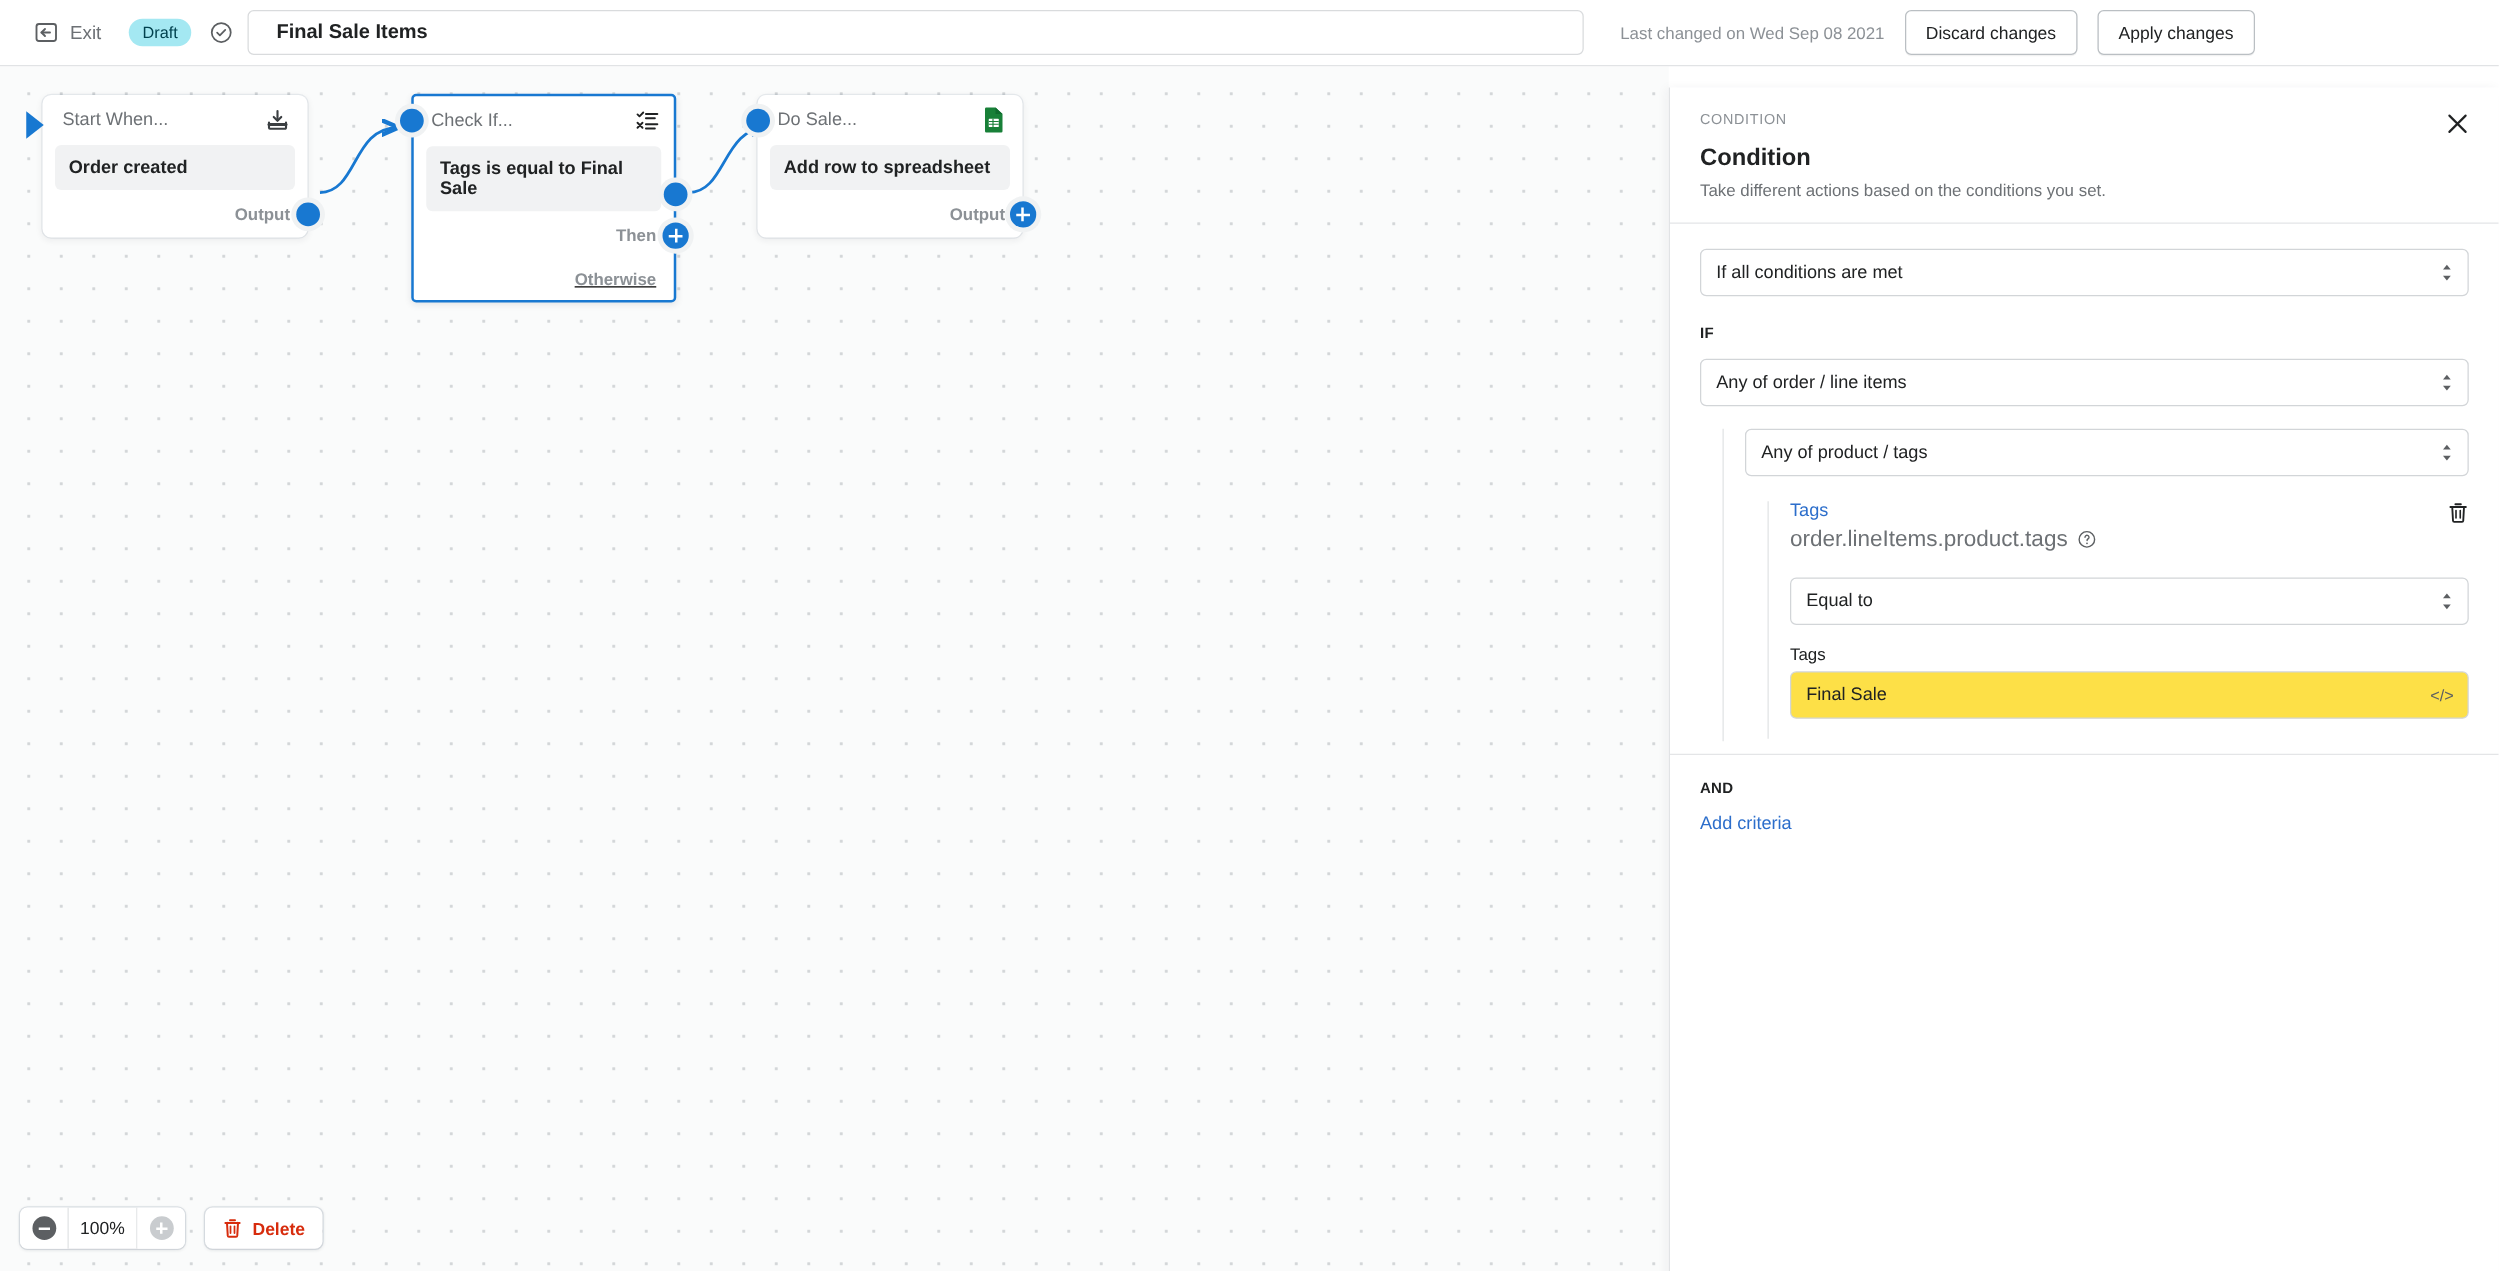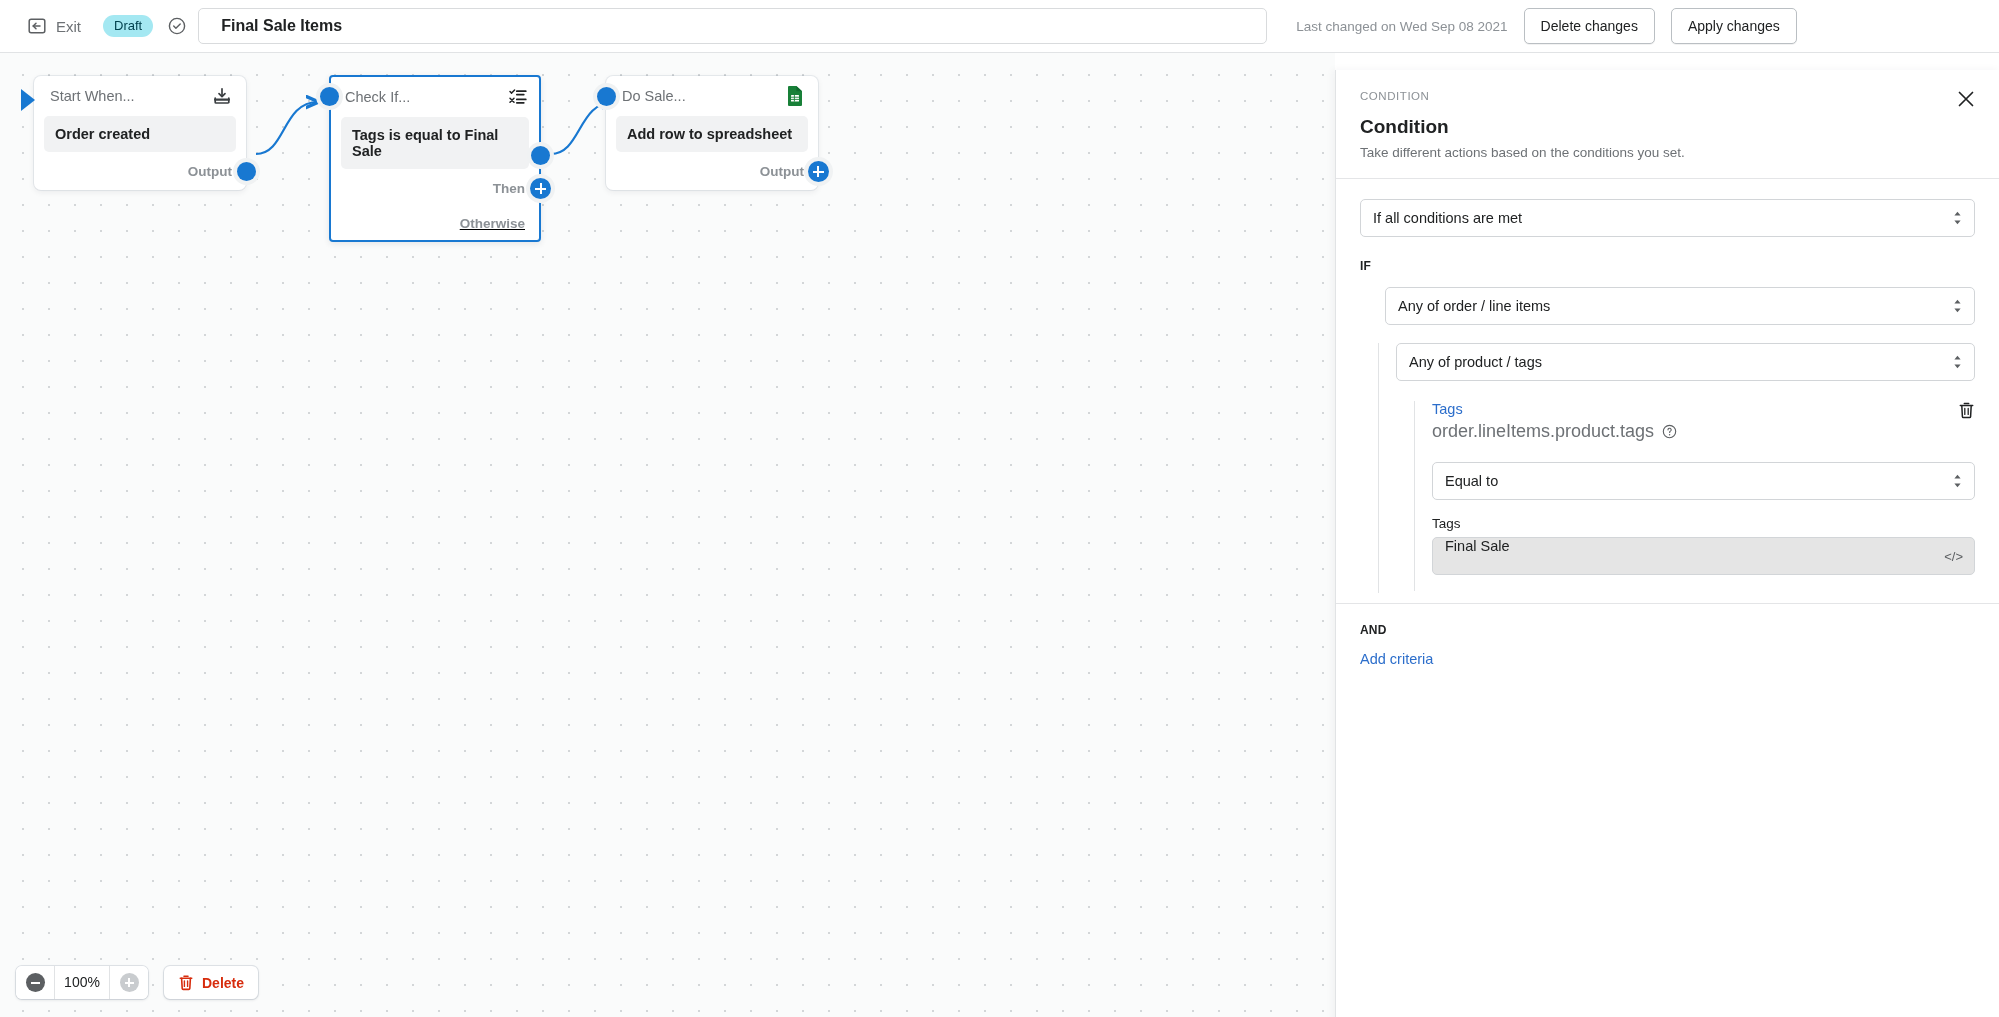--- a/index.html
+++ b/index.html
@@ -253,22 +253,22 @@
 
   .crit-head { display: flex; align-items: flex-start; justify-content: space-between; }
   .crit-title { font-size: 14.5px; color: #2c6ecb; font-weight: 400; }
   .crit-path { font-size: 18px; color: #6d7175; margin-top: 4px; display: flex; align-items: center; gap: 8px;}
   .q-icon { width: 15px; height: 15px; display:block; }
   .trash-gray { width: 17px; height: 18px; display:block; cursor:pointer; }
 
   .field-label { font-size: 13.5px; color: #202223; margin-bottom: 6px; }
   .textfield {
     position: relative; width: 100%; height: 38px;
-    border: 1px solid #d2d5d8; border-radius: 5px; background: #e5e5e5;
-    display: flex; padding: 0 36px 0 12px;
+    border: 1px solid #d2d5d8; border-radius: 5px; background: #fde047;
+    display: flex; align-items: center; padding: 0 36px 0 12px;
     font-size: 14.5px; color: #202223;
   }
   .code-glyph {
     position: absolute; right: 11px; top: 50%; transform: translateY(-50%);
     font-size: 13px; color: #5c5f62; font-family: "Liberation Sans", sans-serif;
   }
   .link-blue { font-size: 14.5px; color: #2c6ecb; cursor: pointer; }
 </style>
 </head>
 <body>
@@ -291,21 +291,21 @@
     <svg class="check-icon" viewBox="0 0 20 20" fill="none">
       <circle cx="10" cy="10" r="7.6" stroke="#5c5f62" stroke-width="1.4"></circle>
       <path d="M6.7 10.1l2.2 2.2 4.3-4.4" stroke="#5c5f62" stroke-width="1.4" stroke-linecap="round" stroke-linejoin="round"></path>
     </svg>
   </span>
 
   <input class="title-input" type="text" value="Final Sale Items" style="">
 
   <div class="last-changed">Last changed on Wed Sep 08 2021</div>
 
-  <button class="topbar-btn">Delete changes</button>
+  <button class="topbar-btn">Discard changes</button>
   <button class="topbar-btn">Apply changes</button>
 </div>
 
 <div class="canvas">
 
   <svg class="wire">
     <defs>
       <marker id="arrowhead" markerWidth="7" markerHeight="7" refX="5.6" refY="3" orient="auto">
         <path d="M0,0.4 L6,3 L0,5.6" fill="none" stroke="#1878d1" stroke-width="1.6" stroke-linecap="round" stroke-linejoin="round"></path>
       </marker>
@@ -428,21 +428,21 @@
         <svg viewBox="0 0 11 17" fill="none" style="width:11px;height:17px;">
           <path d="M5.5 2.2L8.6 6H2.4l3.1-3.8z" fill="#5c5f62"></path>
           <path d="M5.5 14.8L2.4 11h6.2l-3.1 3.8z" fill="#5c5f62"></path>
         </svg>
       </span>
     </div>
   </div>
 
   <div class="panel-section">
     <div class="label-caps">IF</div>
-    <div style="margin-top:14px;margin-left:25px;">
+    <div style="margin-top:14px;">
       <div class="sel">
         <span>Any of order / line items</span>
         <span class="caret">
           <svg viewBox="0 0 11 17" fill="none" style="width:11px;height:17px;">
             <path d="M5.5 2.2L8.6 6H2.4l3.1-3.8z" fill="#5c5f62"></path>
             <path d="M5.5 14.8L2.4 11h6.2l-3.1 3.8z" fill="#5c5f62"></path>
           </svg>
         </span>
       </div>
     </div>

